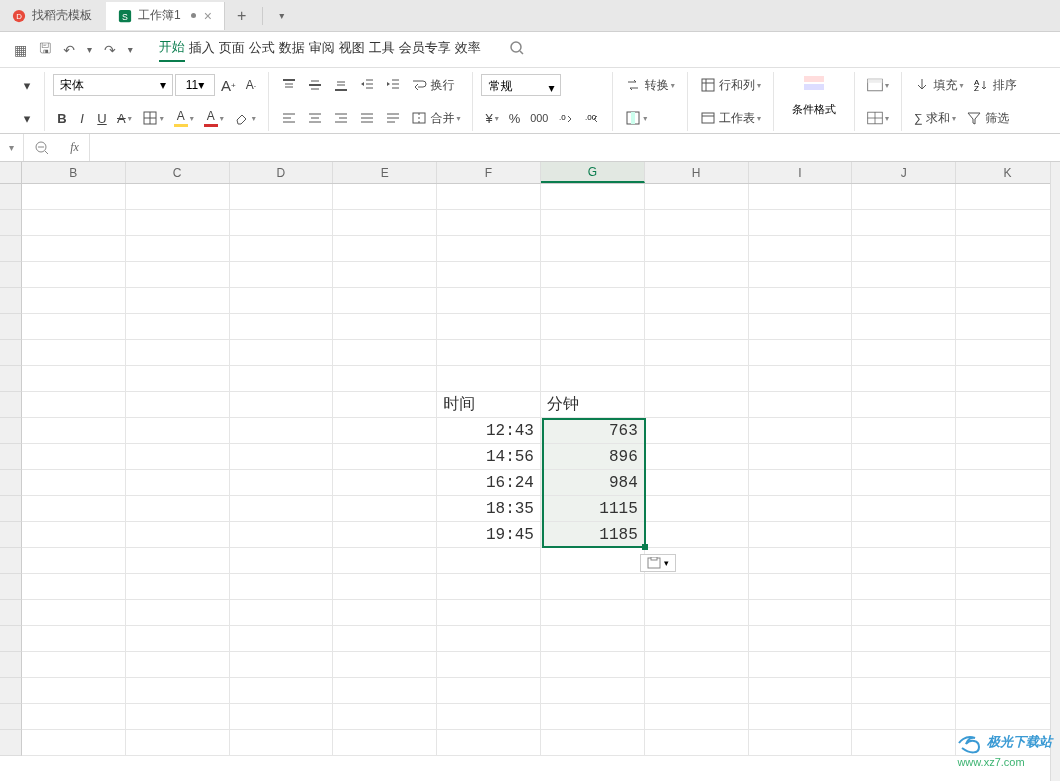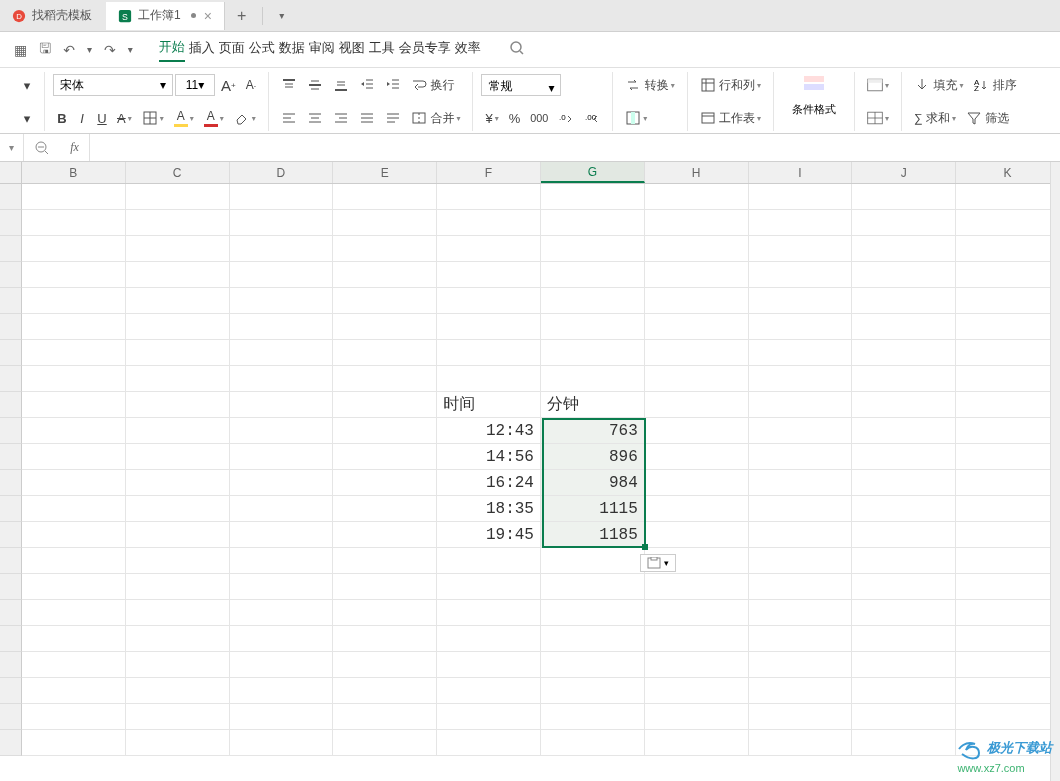--- a/index.html
+++ b/index.html
@@ -59,21 +59,21 @@
 .rowh { width: 22px; background: #f0f0f0; border-right: 1px solid #ccc; border-bottom: 1px solid #ddd; font-size: 11px; color: #666; display: flex; align-items: center; justify-content: center; }
 .cell { width: 104px; border-right: 1px solid #e5e5e5; border-bottom: 1px solid #e5e5e5; padding: 0 6px; display: flex; align-items: center; font-family: "Courier New", monospace; font-size: 16px; color: #333; }
 .cell.r { justify-content: flex-end; }
 .cell.hdr { font-family: "SimSun", serif; font-size: 16px; }
 .cell.seld { background: #eef2ee; }
 .selection-box { position: absolute; border: 2px solid #0a7d4e; pointer-events: none; }
 .sel-handle { position: absolute; right: -4px; bottom: -4px; width: 6px; height: 6px; background: #0a7d4e; }
 .paste-btn { position: absolute; border: 1px solid #ccc; background: #fff; padding: 2px 6px; font-size: 11px; display: flex; align-items: center; gap: 3px; }
 
 
-.watermark { position: absolute; right: 8px; bottom: 6px; font-size: 13px; color: #888; }
+.watermark { position: absolute; right: 8px; bottom: 12px; font-size: 13px; color: #888; }
 .watermark .logo { color: #3a9ad4; font-style: italic; font-weight: bold; }
 .watermark .url { color: #3cb371; font-size: 11px; }
 
 .scrollbar-right { position: absolute; right: 0; top: 0; bottom: 0; width: 10px; background: #f0f0f0; border-left: 1px solid #ddd; }
 </style>
 </head>
 <body>
 
 <div class="tab-bar">
   <div class="tab">

